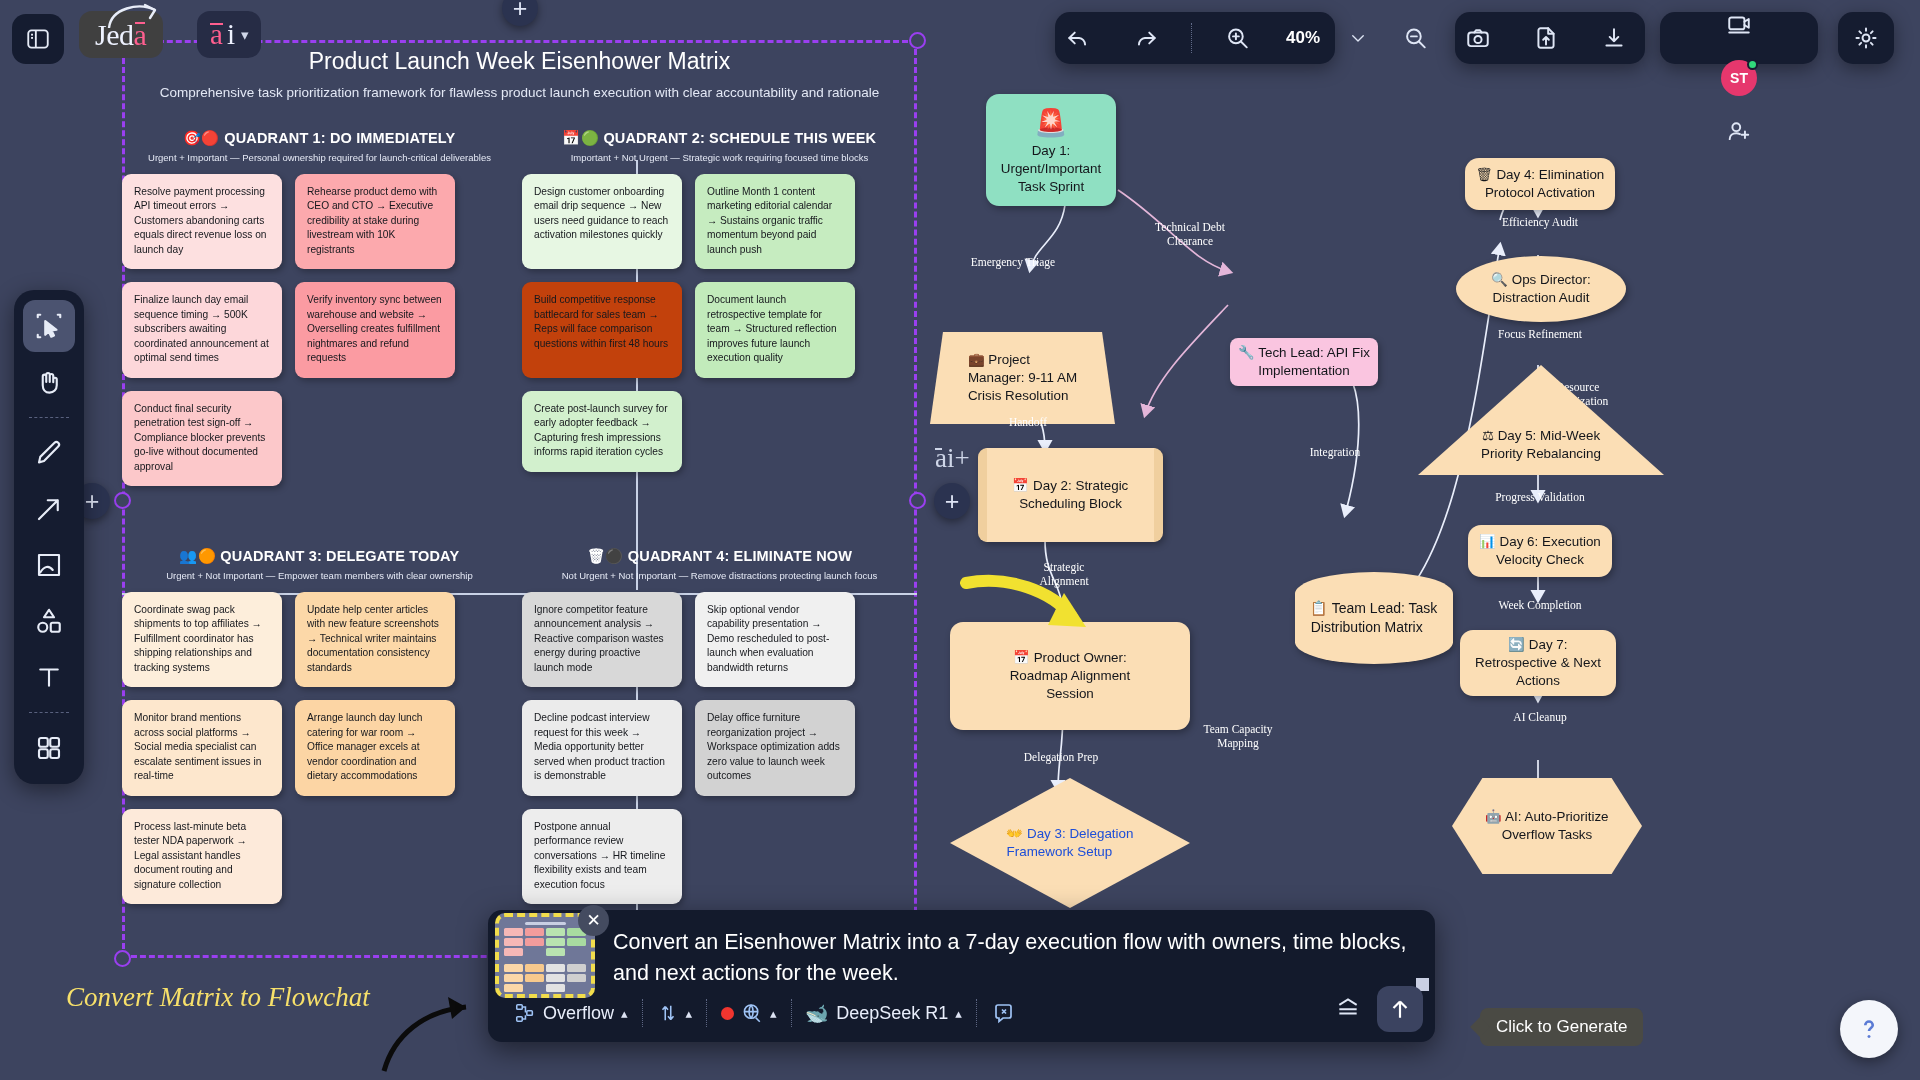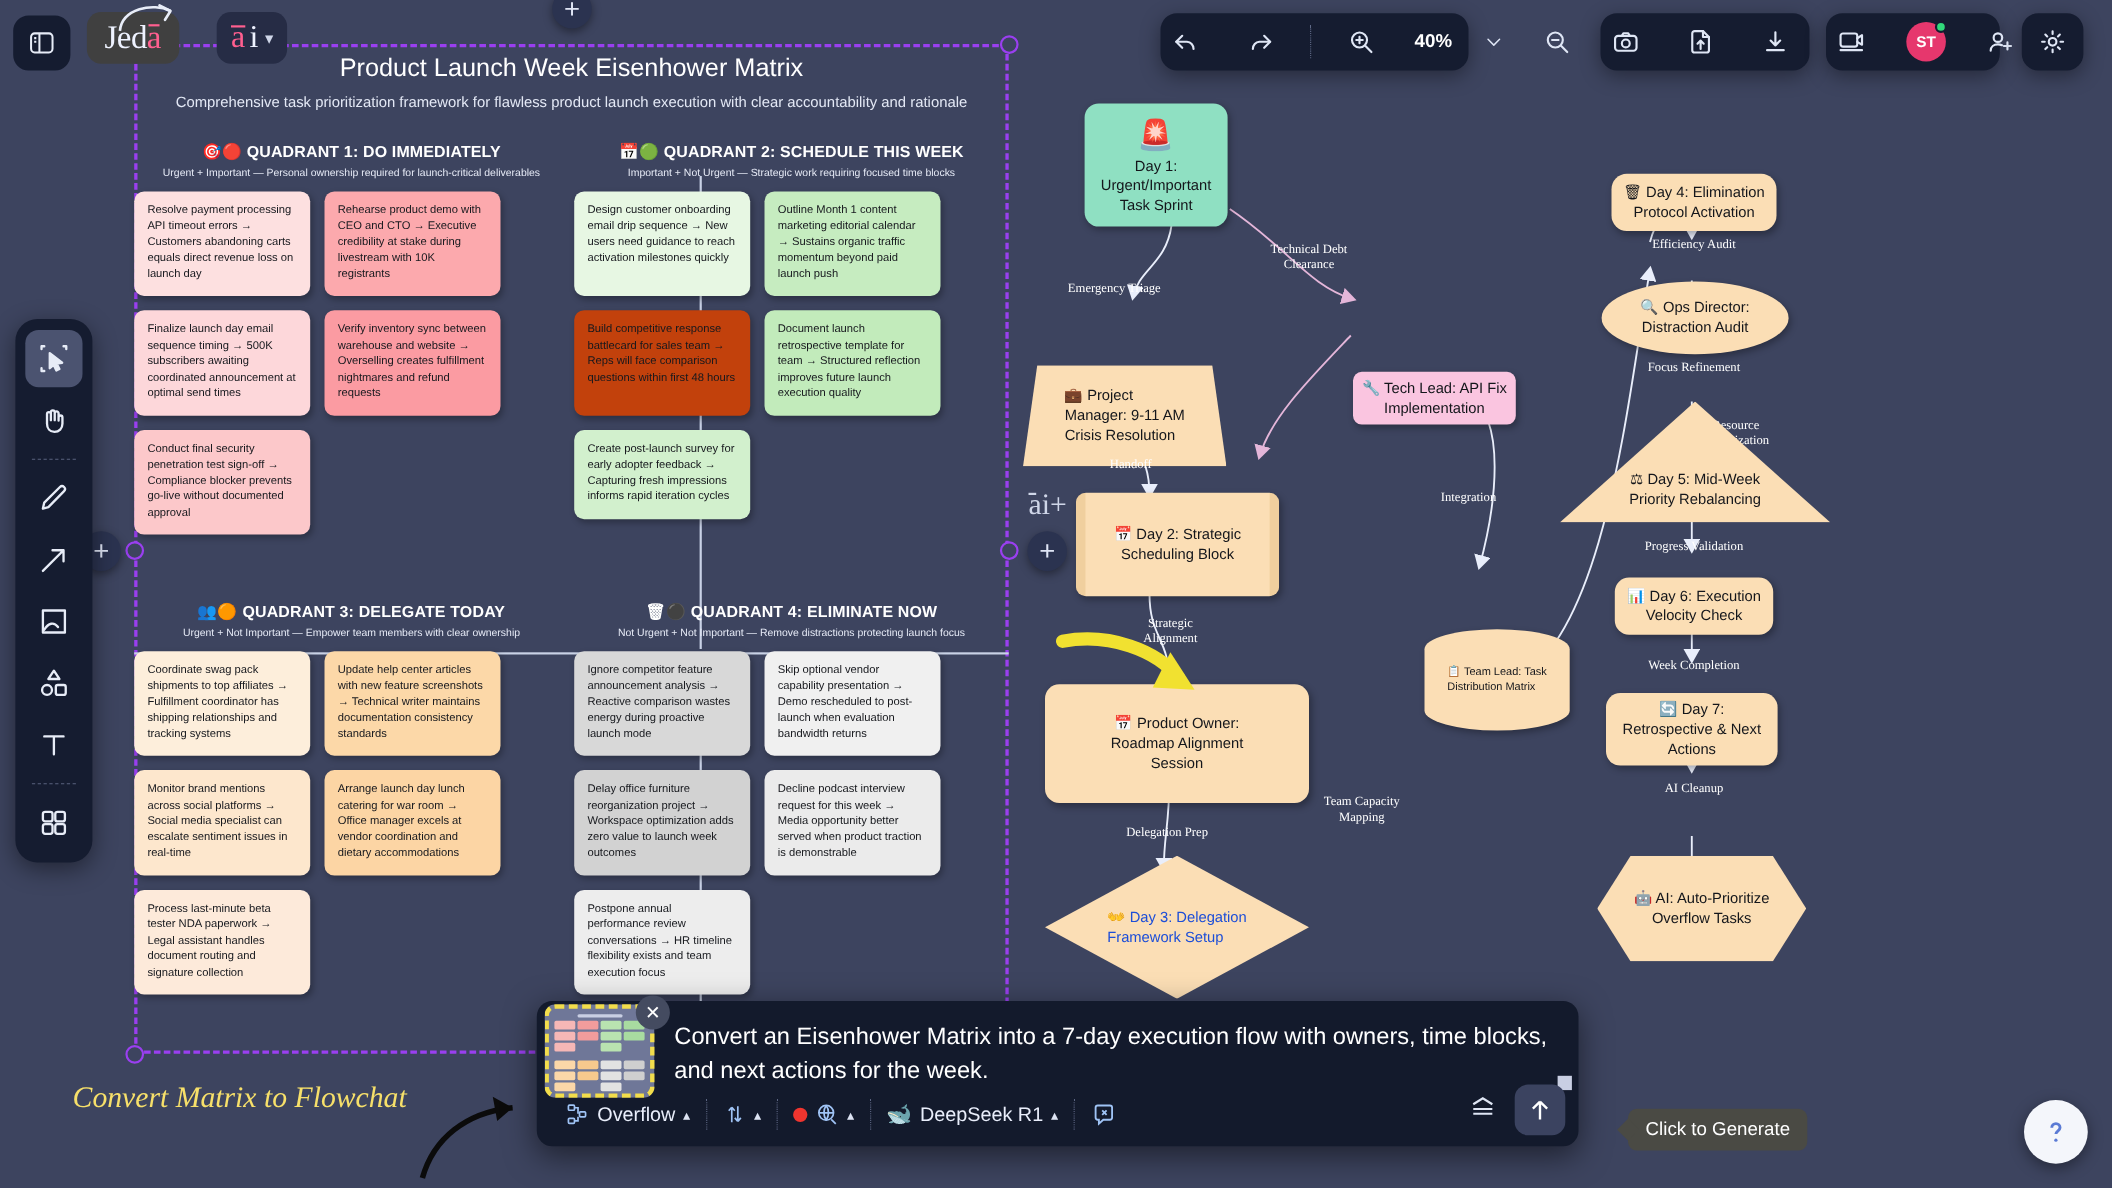--- a/index.html
+++ b/index.html
@@ -113,21 +113,21 @@
   }
   .tbtn { height:52px; min-width:46px; display:flex; align-items:center;
           justify-content:center; cursor:pointer; }
   .tbtn svg { width:26px; height:26px; stroke:#dfe6f5; fill:none; stroke-width:1.8;
               stroke-linecap:round; stroke-linejoin:round; }
   .tsep { width:1px; height:30px; border-left:1.5px dotted #606a88; }
   #zoomval { font-size:17px; font-weight:700; color:#fff; padding:0 4px; cursor:pointer; }
   #bar1 { left:1055px; width:280px; }
   #bar2 { left:1345px; width:96px; }
   #bar3 { left:1450px; width:150px; }
-  #bar4 { left:1645px; width:140px; }
+  #bar4 { left:1645px; width:140px;flex-direction:column; }
   #bar5 { left:1832px; width:60px; }
   .avatar {
     width:36px; height:36px; border-radius:50%; background:#e6376d; color:#fff;
     font-size:14px; font-weight:700; display:flex; align-items:center;
     justify-content:center; position:relative; cursor:pointer;
   }
   .avatar .dot { position:absolute; right:-1px; top:-1px; width:11px; height:11px;
                  border-radius:50%; background:#31d97a; border:2px solid #151c30; }
 
   
@@ -337,22 +337,22 @@
       <div class="card" style="background:#fdeada">Process last-minute beta tester NDA paperwork → Legal assistant handles document routing and signature collection</div>
     </div>
   </div>
 
   <div class="quad" style="left:400px;top:508px;">
     <div class="q-head">🗑⚫ QUADRANT 4: ELIMINATE NOW</div>
     <div class="q-sub">Not Urgent + Not Important — Remove distractions protecting launch focus</div>
     <div class="cards">
       <div class="card" style="background:#d8d8d8">Ignore competitor feature announcement analysis → Reactive comparison wastes energy during proactive launch mode</div>
       <div class="card" style="background:#f0f0f0">Skip optional vendor capability presentation → Demo rescheduled to post-launch when evaluation bandwidth returns</div>
+      <div class="card" style="background:#ebebeb">Decline podcast interview request for this week → Media opportunity better served when product traction is demonstrable</div>
       <div class="card" style="background:#d2d2d2">Delay office furniture reorganization project → Workspace optimization adds zero value to launch week outcomes</div>
-      <div class="card" style="background:#ebebeb">Decline podcast interview request for this week → Media opportunity better served when product traction is demonstrable</div>
       <div class="card" style="background:#ededed">Postpone annual performance review conversations → HR timeline flexibility exists and team execution focus</div>
     </div>
   </div>
 </div>
 
 <div id="note">Convert Matrix to Flowchat</div>
 <svg id="note-arrow" viewBox="0 0 120 90">
   <path d="M4 86 C14 50 44 26 86 22" fill="none" stroke="#0b0b0b" stroke-width="5"></path>
   <path d="M86 22 L68 12 L72 34 Z" fill="#0b0b0b"></path>
 </svg>
@@ -522,23 +522,23 @@
     <span>👐 Day 3: Delegation<br>Framework Setup</span>
   </div>
 
   <div class="edge-lbl" style="left:195px;top:160px;width:110px;">Technical Debt Clearance</div>
   <div class="fnode fn-round" style="left:290px;top:278px;width:148px;height:48px;background:#fac5e0;border-radius:8px;">
     <span>🔧 Tech Lead: API Fix<br>Implementation</span>
   </div>
   <div class="edge-lbl" style="left:355px;top:385px;width:80px;">Integration</div>
 
   <div class="edge-lbl" style="left:250px;top:662px;width:96px;">Team Capacity Mapping</div>
-  <div style="position:absolute;left:355px;top:512px;width:132px;height:92px;background:#fbdeb5;
+  <div style="position:absolute;left:355px;top:512px;width:158px;height:92px;background:#fbdeb5;
               border-radius:80px/22px;box-shadow:2px 3px 7px rgba(0,0,0,.3);
-              display:flex;align-items:center;justify-content:center;color:#14161b;font-size:10px;line-height:1.35;">
+              display:flex;align-items:center;justify-content:center;color:#14161b;font-size:14px;line-height:1.35;">
     <span>📋 Team Lead: Task<br>Distribution Matrix</span>
   </div>
   <div class="edge-lbl" style="left:590px;top:320px;width:96px;">Resource Optimization</div>
 
   <div class="fnode fn-pill" style="left:525px;top:98px;width:150px;height:52px;background:#fbdeb5;border-radius:14px;">
     <span>🗑 Day 4: Elimination<br>Protocol Activation</span>
   </div>
   <div class="edge-lbl" style="left:548px;top:155px;width:104px;">Efficiency Audit</div>
 
   <div class="fnode" style="left:516px;top:196px;width:170px;height:66px;background:#fbdeb5;border-radius:50%;">

